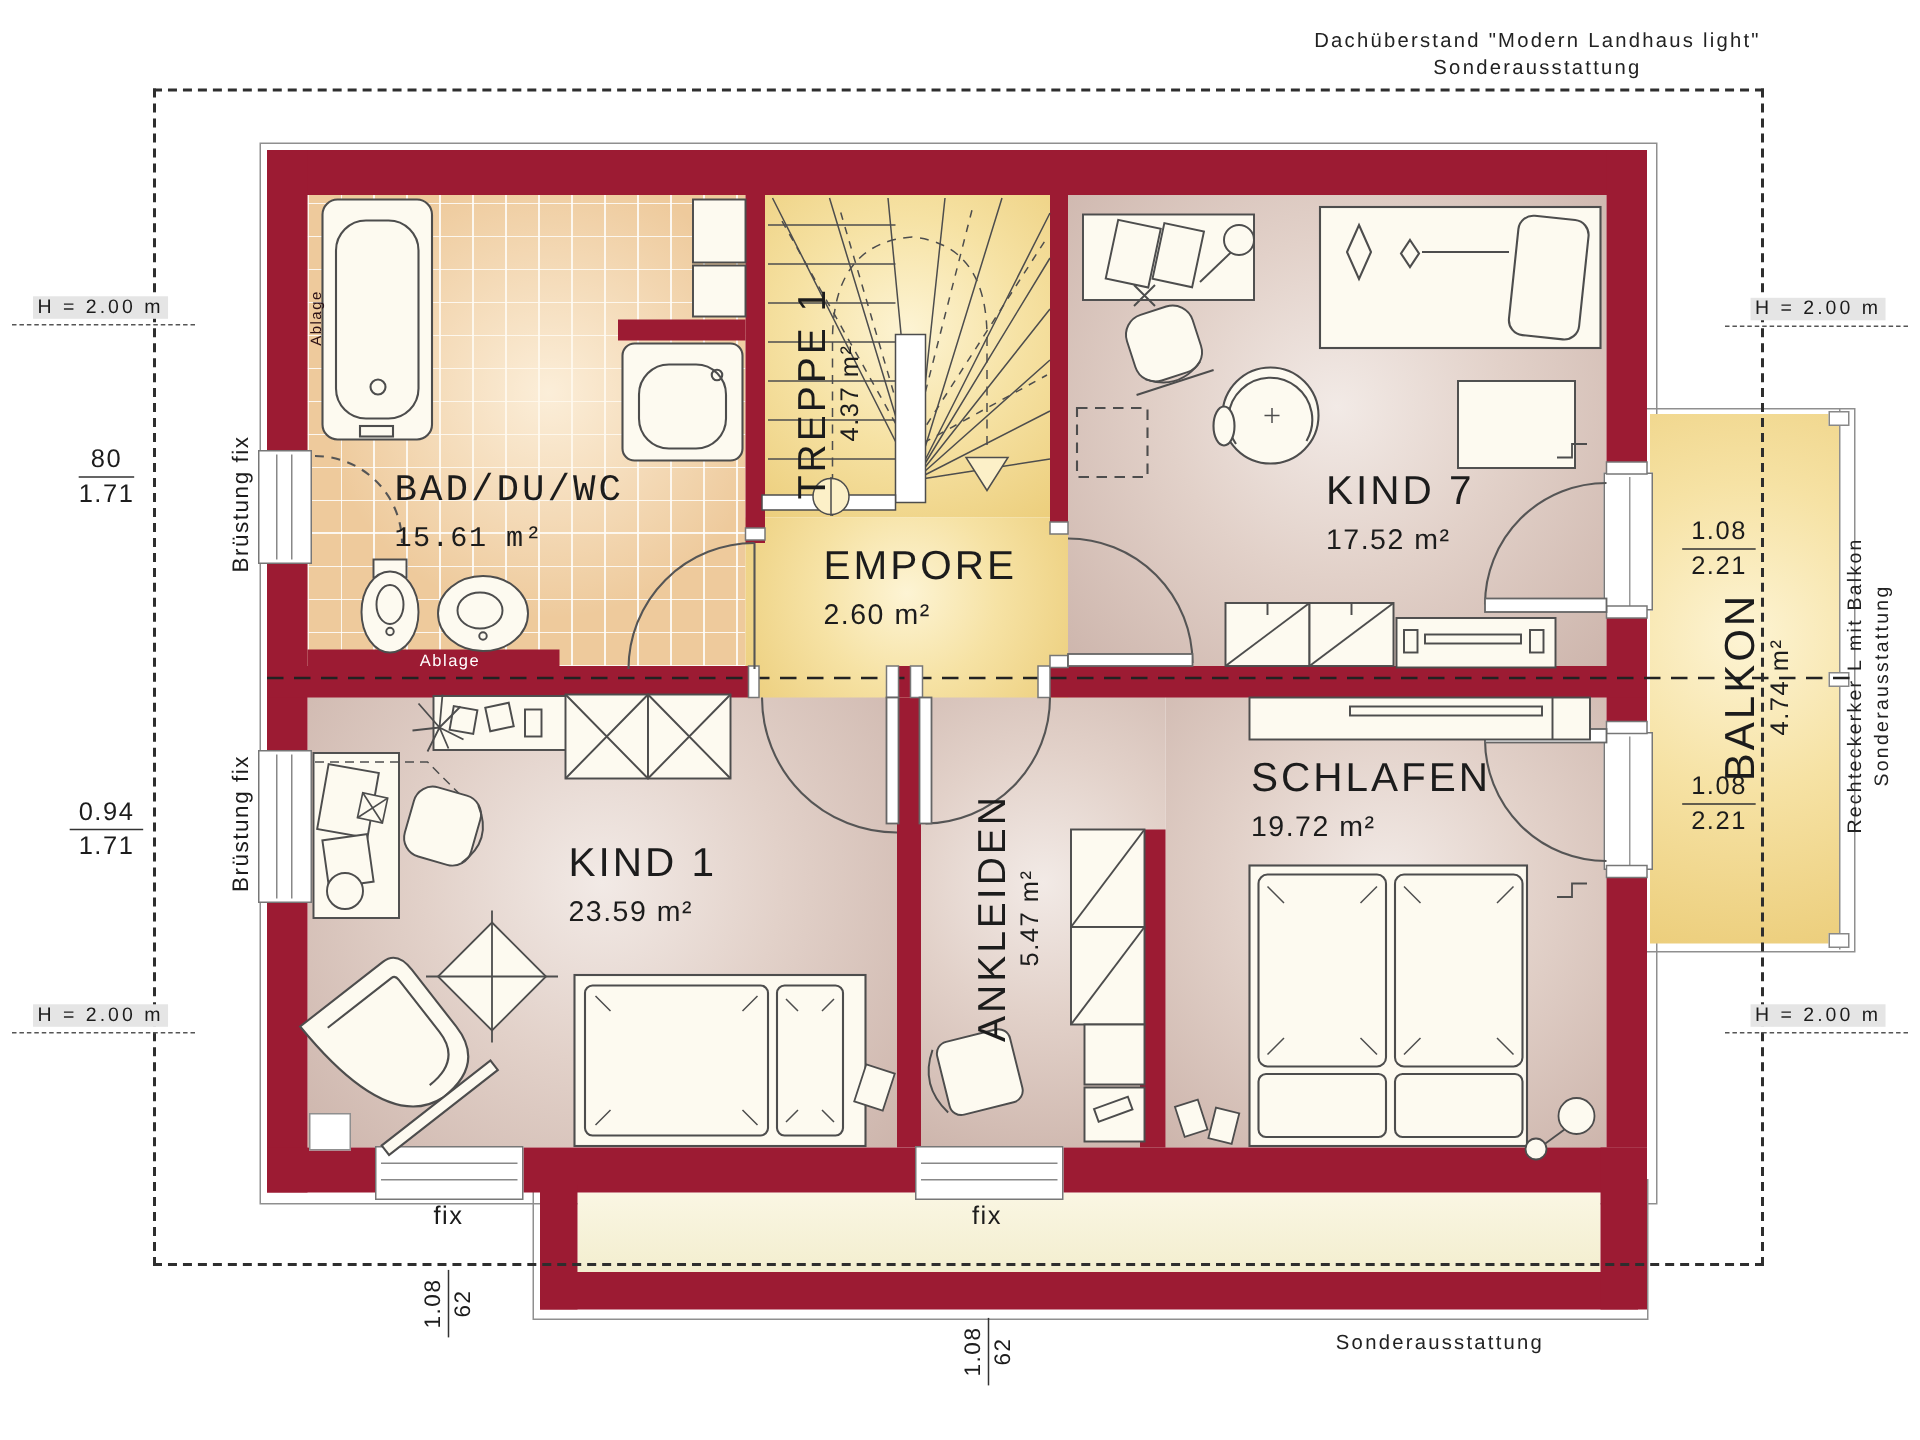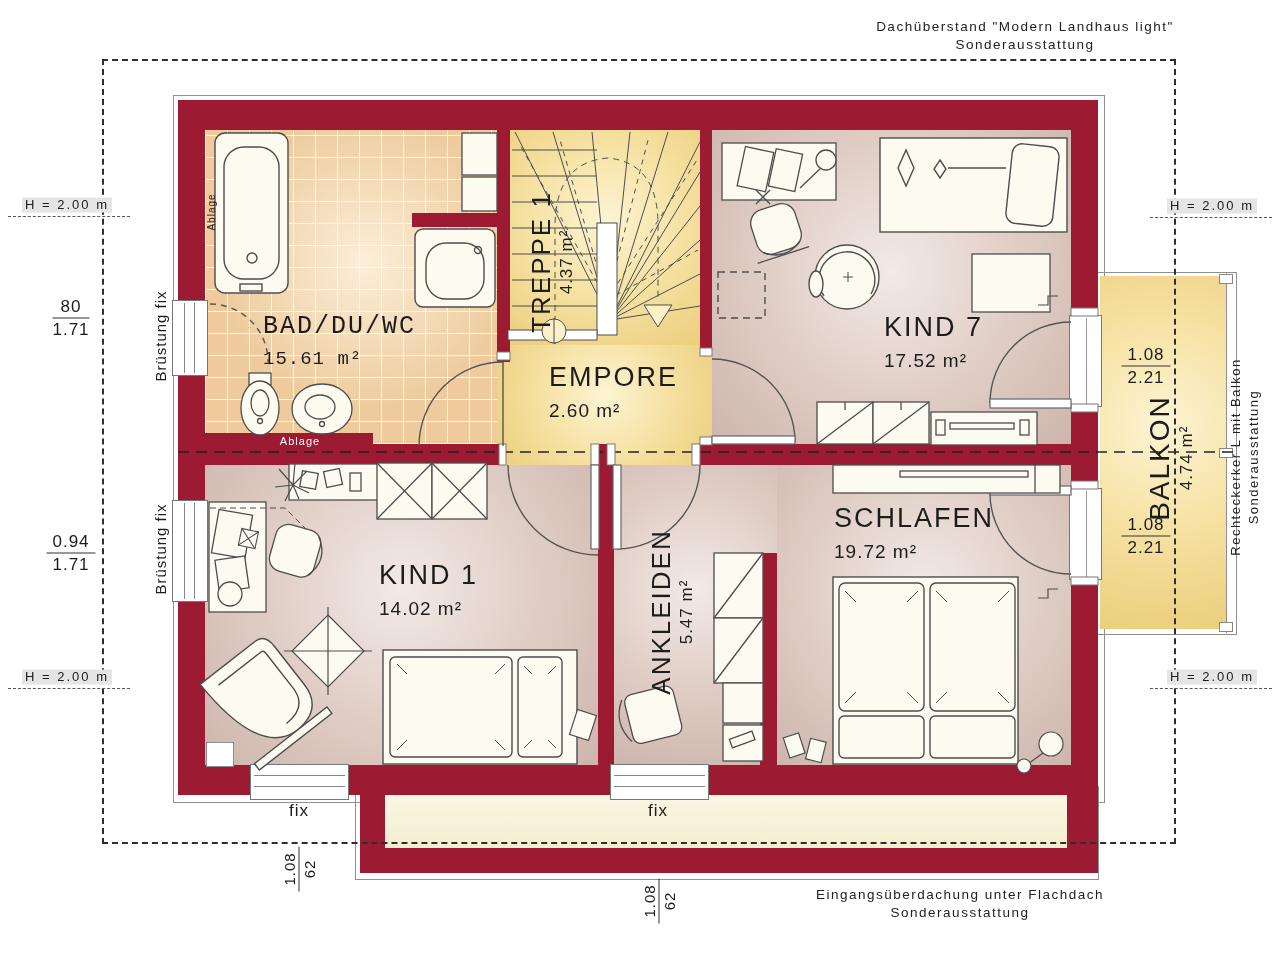--- a/index.html
+++ b/index.html
@@ -302,21 +302,21 @@
   <div class="abs z6" style="left:549px;top:362px;">
     <div class="room-name">EMPORE</div>
     <div class="room-area">2.60 m²</div>
   </div>
   <div class="abs z6" style="left:884px;top:312px;">
     <div class="room-name">KIND 7</div>
     <div class="room-area">17.52 m²</div>
   </div>
   <div class="abs z6" style="left:379px;top:560px;">
     <div class="room-name">KIND 1</div>
-    <div class="room-area">14.02 m²</div>
+    <div class="room-area">23.59 m²</div>
   </div>
   <div class="abs z6" style="left:834px;top:488px;margin-top:15px;">
     <div class="room-name">SCHLAFEN</div>
     <div class="room-area">19.72 m²</div>
   </div>
 
   <div class="vlbl z6" style="left:552px;top:262px;">
     <div class="vname">TREPPE 1</div>
     <div class="varea">4.37 m²</div>
   </div>
@@ -372,17 +372,16 @@
 
   <div class="abs ann z6" style="left:870px;top:18px;width:310px;">
     <div>Dachüberstand "Modern Landhaus light"</div>
     <div>Sonderausstattung</div>
   </div>
   <div class="vlbl ann z6" style="left:1245px;top:457px;font-size:13px;">
     <div>Rechteckerker L mit Balkon</div>
     <div>Sonderausstattung</div>
   </div>
   <div class="abs ann z6" style="left:790px;top:886px;width:340px;">
-    <div>Eingangsüberdachung unter Flachdach</div>
     <div>Sonderausstattung</div>
   </div>
 
 </div>
 
 </body></html>

